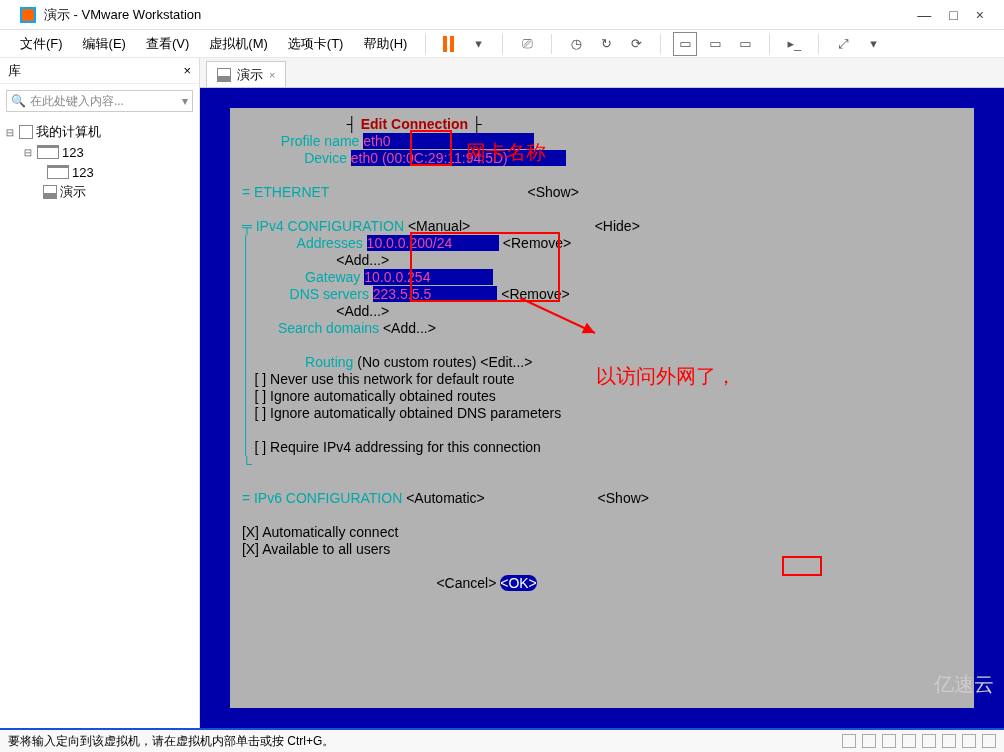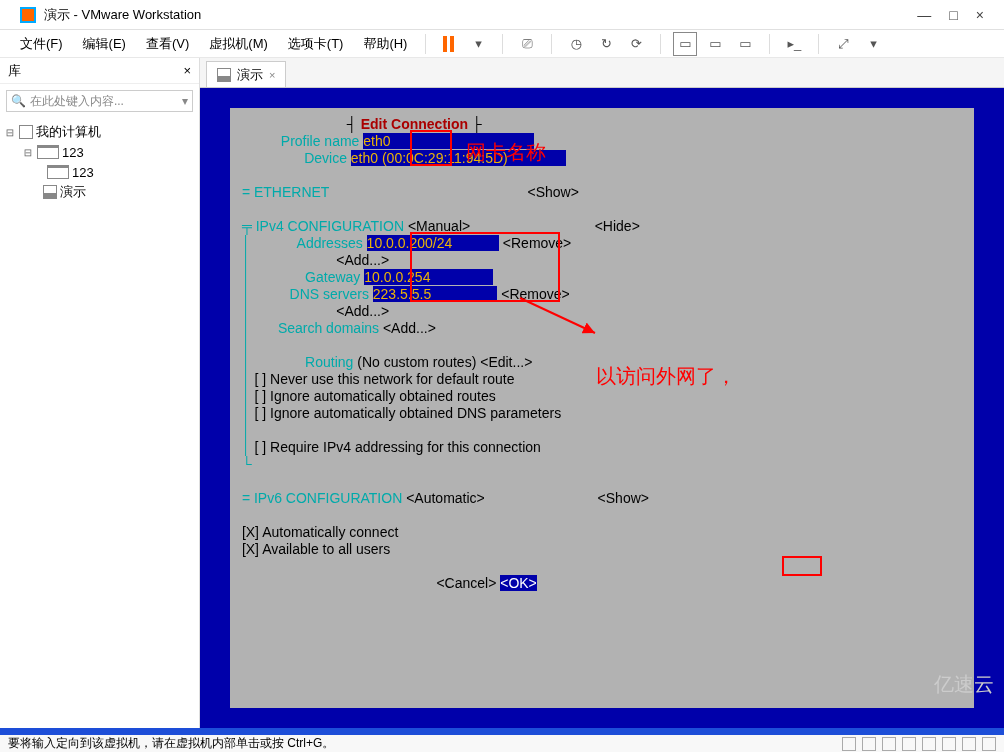--- a/index.html
+++ b/index.html
@@ -32,25 +32,25 @@
 .ic.vm { border:1px solid #888; background:linear-gradient(#fff 60%,#888 60%); }
 .content { flex:1; background:#fff; display:flex; flex-direction:column; position:relative; }
 .tabbar { height:30px; border-bottom:1px solid #ccc; display:flex; align-items:flex-end; padding-left:6px; background:#f5f5f5; }
 .tab { height:26px; border:1px solid #ccc; border-bottom:none; background:#fff; padding:0 10px; display:flex; align-items:center; gap:6px; font-size:13px; }
 .tab .x { color:#888; cursor:pointer; font-size:11px; }
 .vmview { flex:1; background:#0000aa; padding:20px 30px 20px 30px; position:relative; }
 .term { background:#b2b2b2; color:#000; font-family:"Courier New",monospace; font-size:14px; line-height:17px; padding:0; height:100%; position:relative; overflow:hidden; }
 .term-inner { padding:8px 8px; white-space:pre; }
 .tcyan { color:#00aaaa; font-weight:normal; }
 .tred { color:#aa0000; font-weight:bold; }
-.tblue-bg { background:#0000aa; color:#eab308; }
-.tsel { background:#0000aa; color:#fff; }
+.tblue-bg { background:#0000aa; color:#ec4899; }
+.tsel { background:#0000aa; color:#fff;border-radius:8px; }
 .redbox { position:absolute; border:2px solid #f00; pointer-events:none; }
 .ann { position:absolute; color:#f00; font-size:20px; font-family:Liberation Serif, serif;margin-top:16px; }
-.statusbar { height:24px; border-top:7px solid #1d4ed8; display:flex; align-items:center; padding:0 8px; font-size:12px; background:#f8f8f8; }
+.statusbar { height:24px; border-top:2px solid #1d4ed8; display:flex; align-items:center; padding:0 8px; font-size:12px; background:#f8f8f8; }
 .statusbar .right { margin-left:auto; display:flex; gap:6px; color:#666; }
 .sicon { width:14px; height:14px; border:1px solid #aaa; }
 .watermark { position:absolute; right:10px; bottom:30px; font-size:20px; color:#ccc; }
 svg.arrow { position:absolute; pointer-events:none; }
 </style>
 </head>
 <body>
 
 <div class="titlebar">
   <div class="vmlogo"></div>

